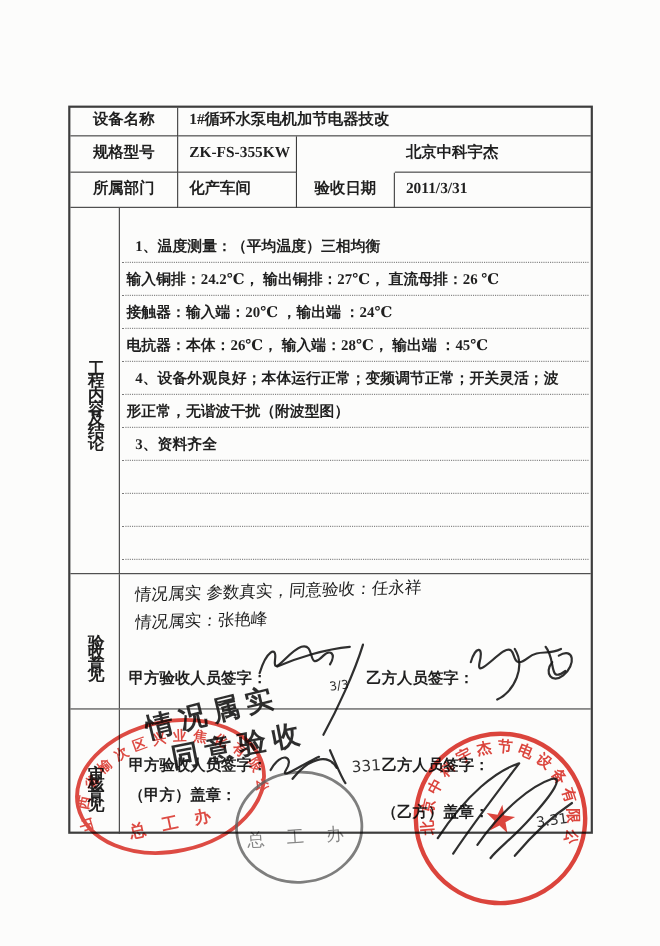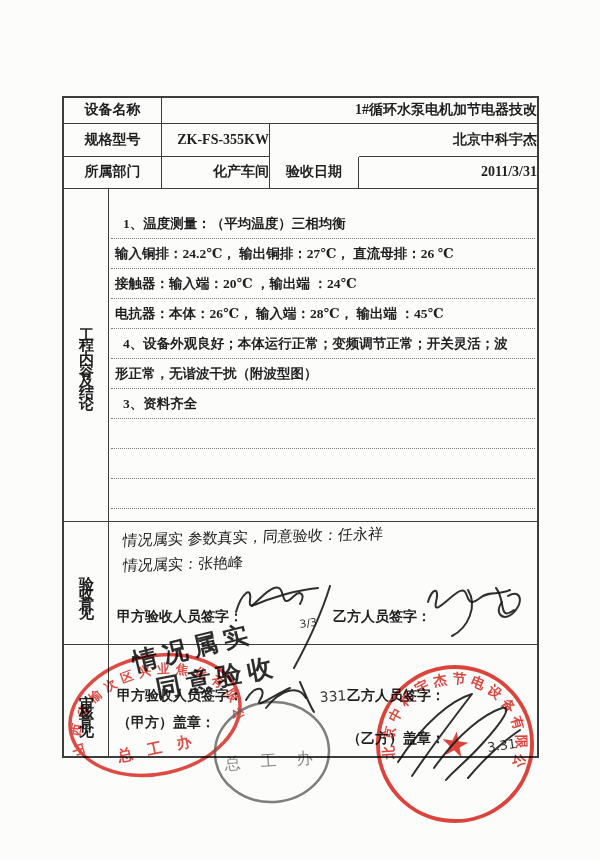--- a/index.html
+++ b/index.html
@@ -7,21 +7,21 @@
   body { font-family:"Liberation Serif","DejaVu Serif",serif; color:#1f1f1f; position:relative; overflow:hidden; }
   #page { position:absolute; inset:0; }
 
   #title { position:absolute; top:46px; left:0; width:100%; text-align:center;
            font-size:22px; font-weight:bold; letter-spacing:4px; color:#171717; }
 
   #tbl { position:absolute; left:62px; top:96px; width:477px; height:662px;
          border:2px solid #3d3d3d; }
   .cell { position:absolute; overflow:hidden; white-space:nowrap; }
   .lbl { font-weight:bold; font-size:14px; text-align:center; }
-  .val { font-weight:bold; font-size:14px; padding-left:10px;text-align:right; }
+  .val { font-weight:bold; font-size:14px; padding-left:10px; }
   .br { border-right:1.5px solid #3d3d3d; }
   .bb { border-bottom:1.5px solid #3d3d3d; }
 
   .section { position:absolute; left:0; width:473px; }
   .seclabel { position:absolute; left:0; top:0; bottom:0; width:45px;
               border-right:1.5px solid #3d3d3d; display:flex; align-items:center; justify-content:center;
               font-weight:bold; font-size:15px; }
   .vtext { writing-mode:vertical-rl; text-orientation:upright; }
   .seccontent { position:absolute; left:45px; right:0; top:0; bottom:0; }
 

